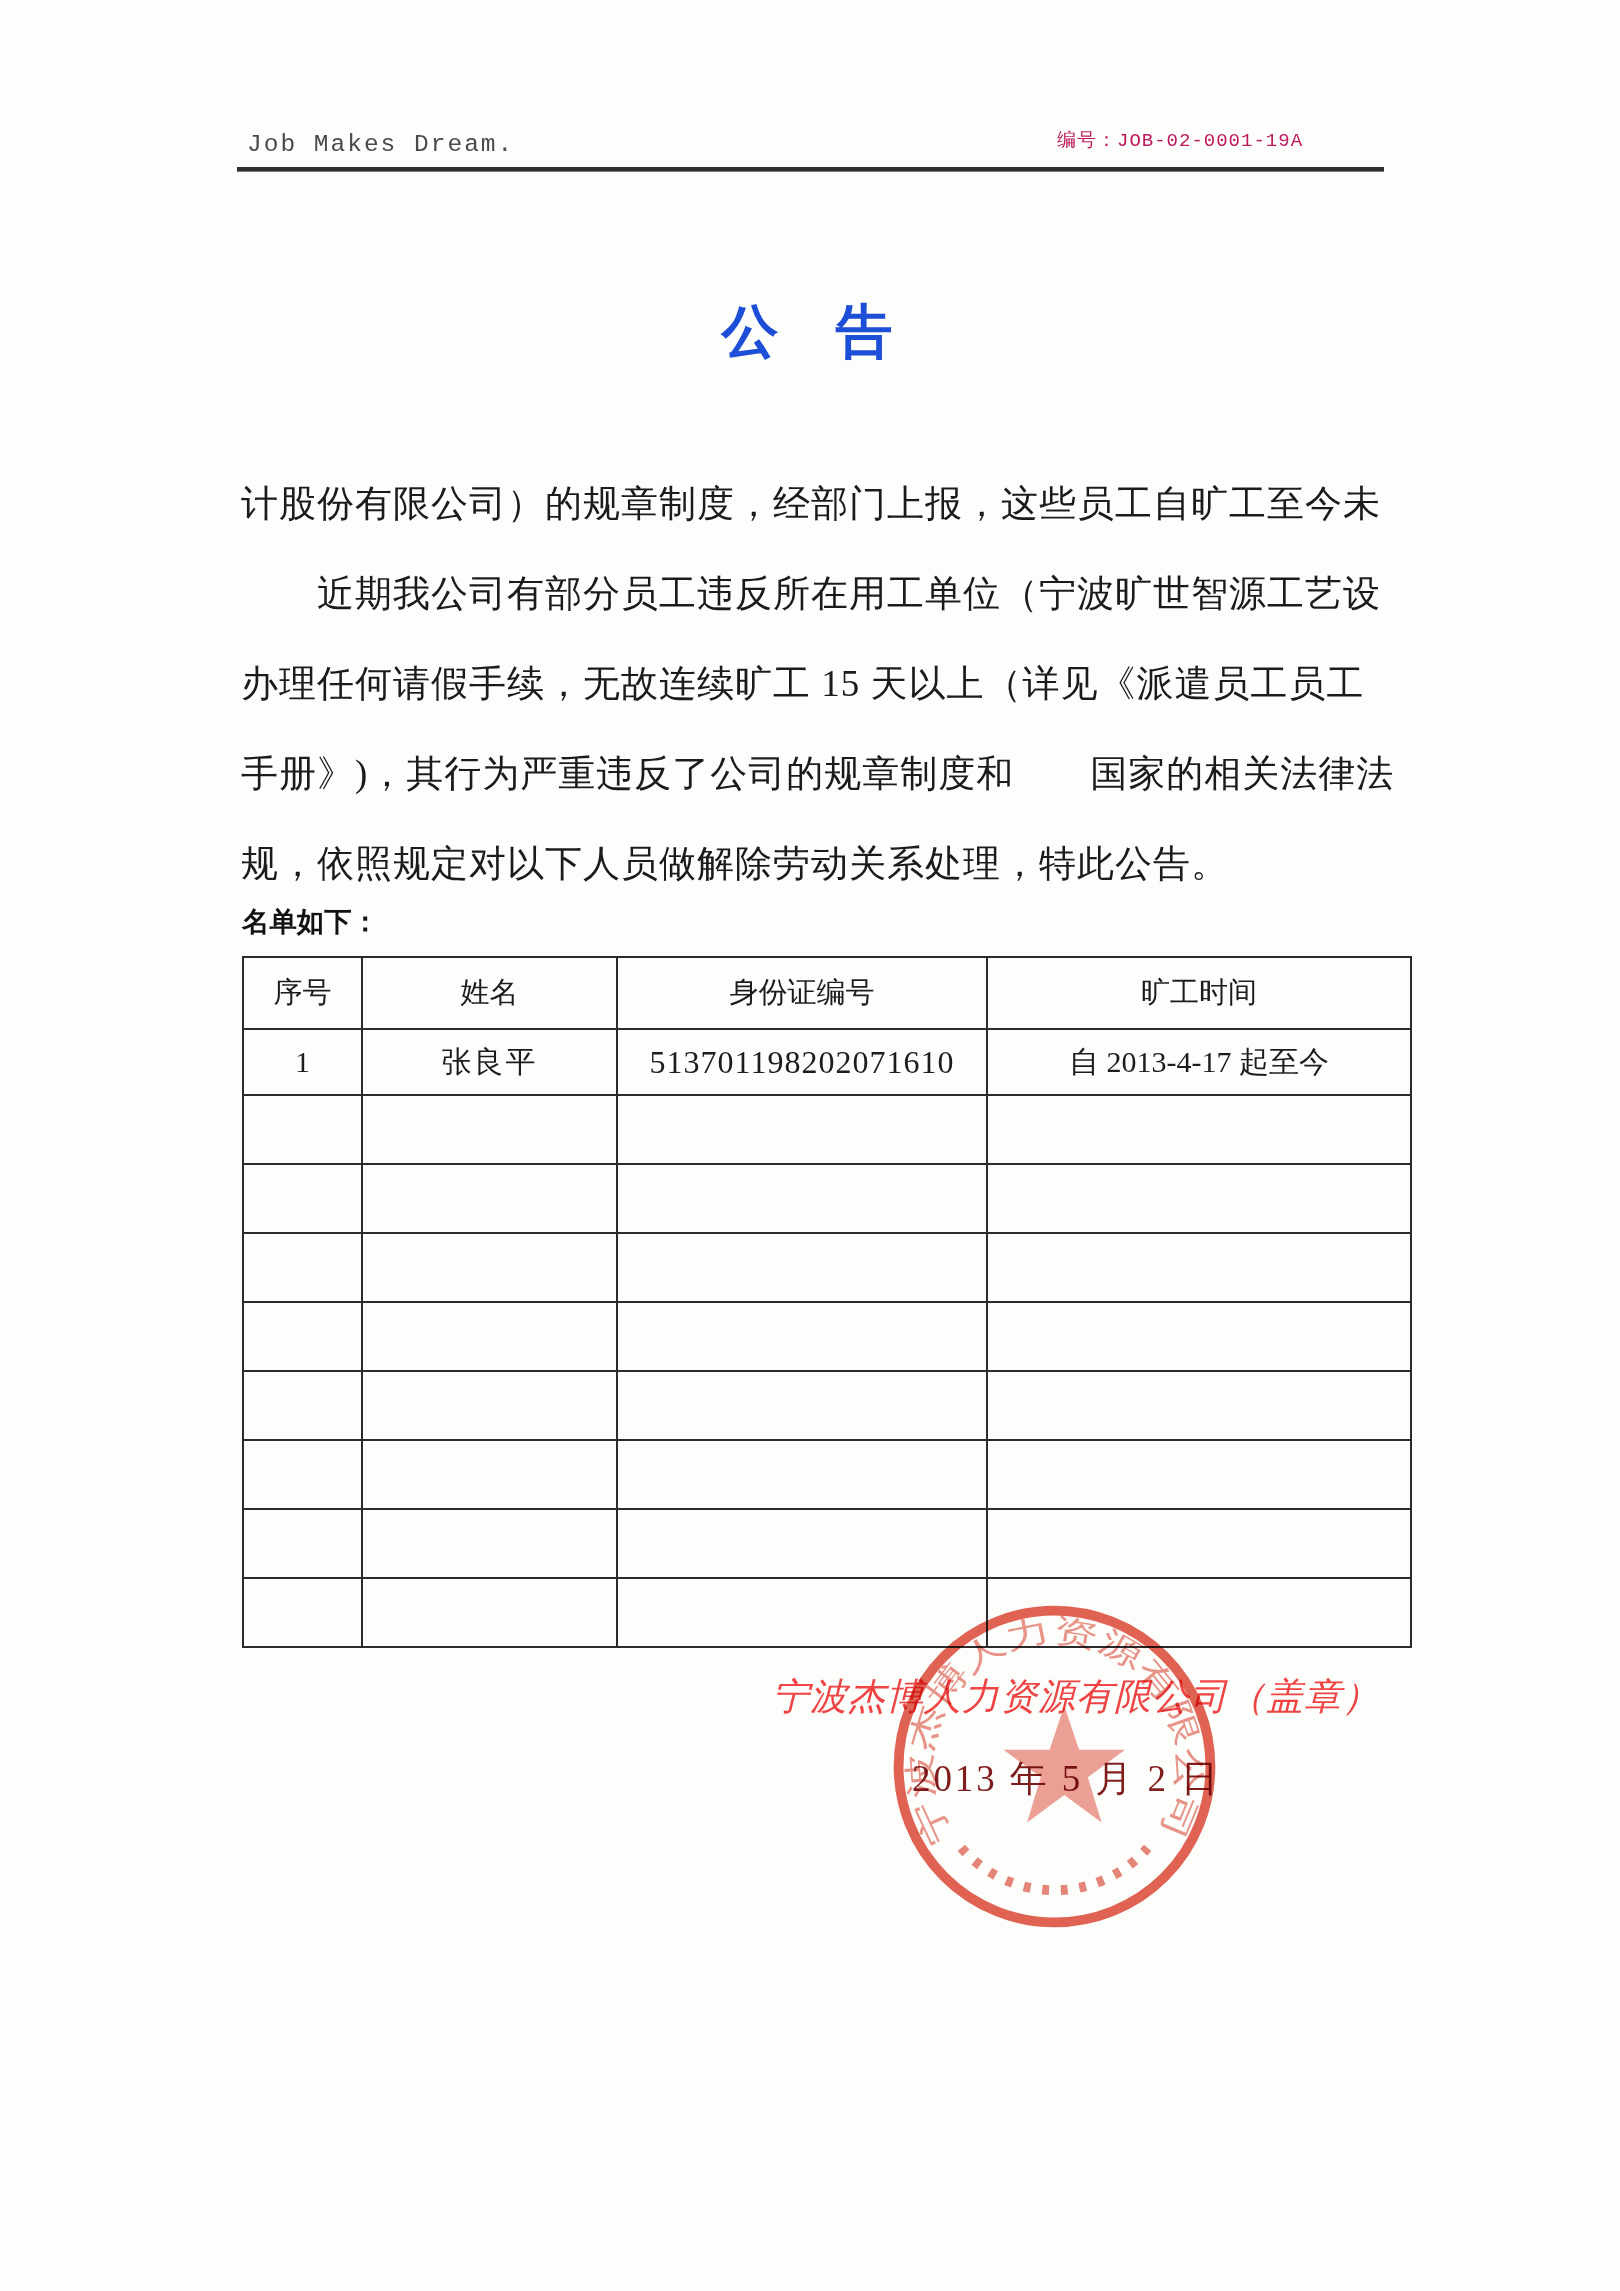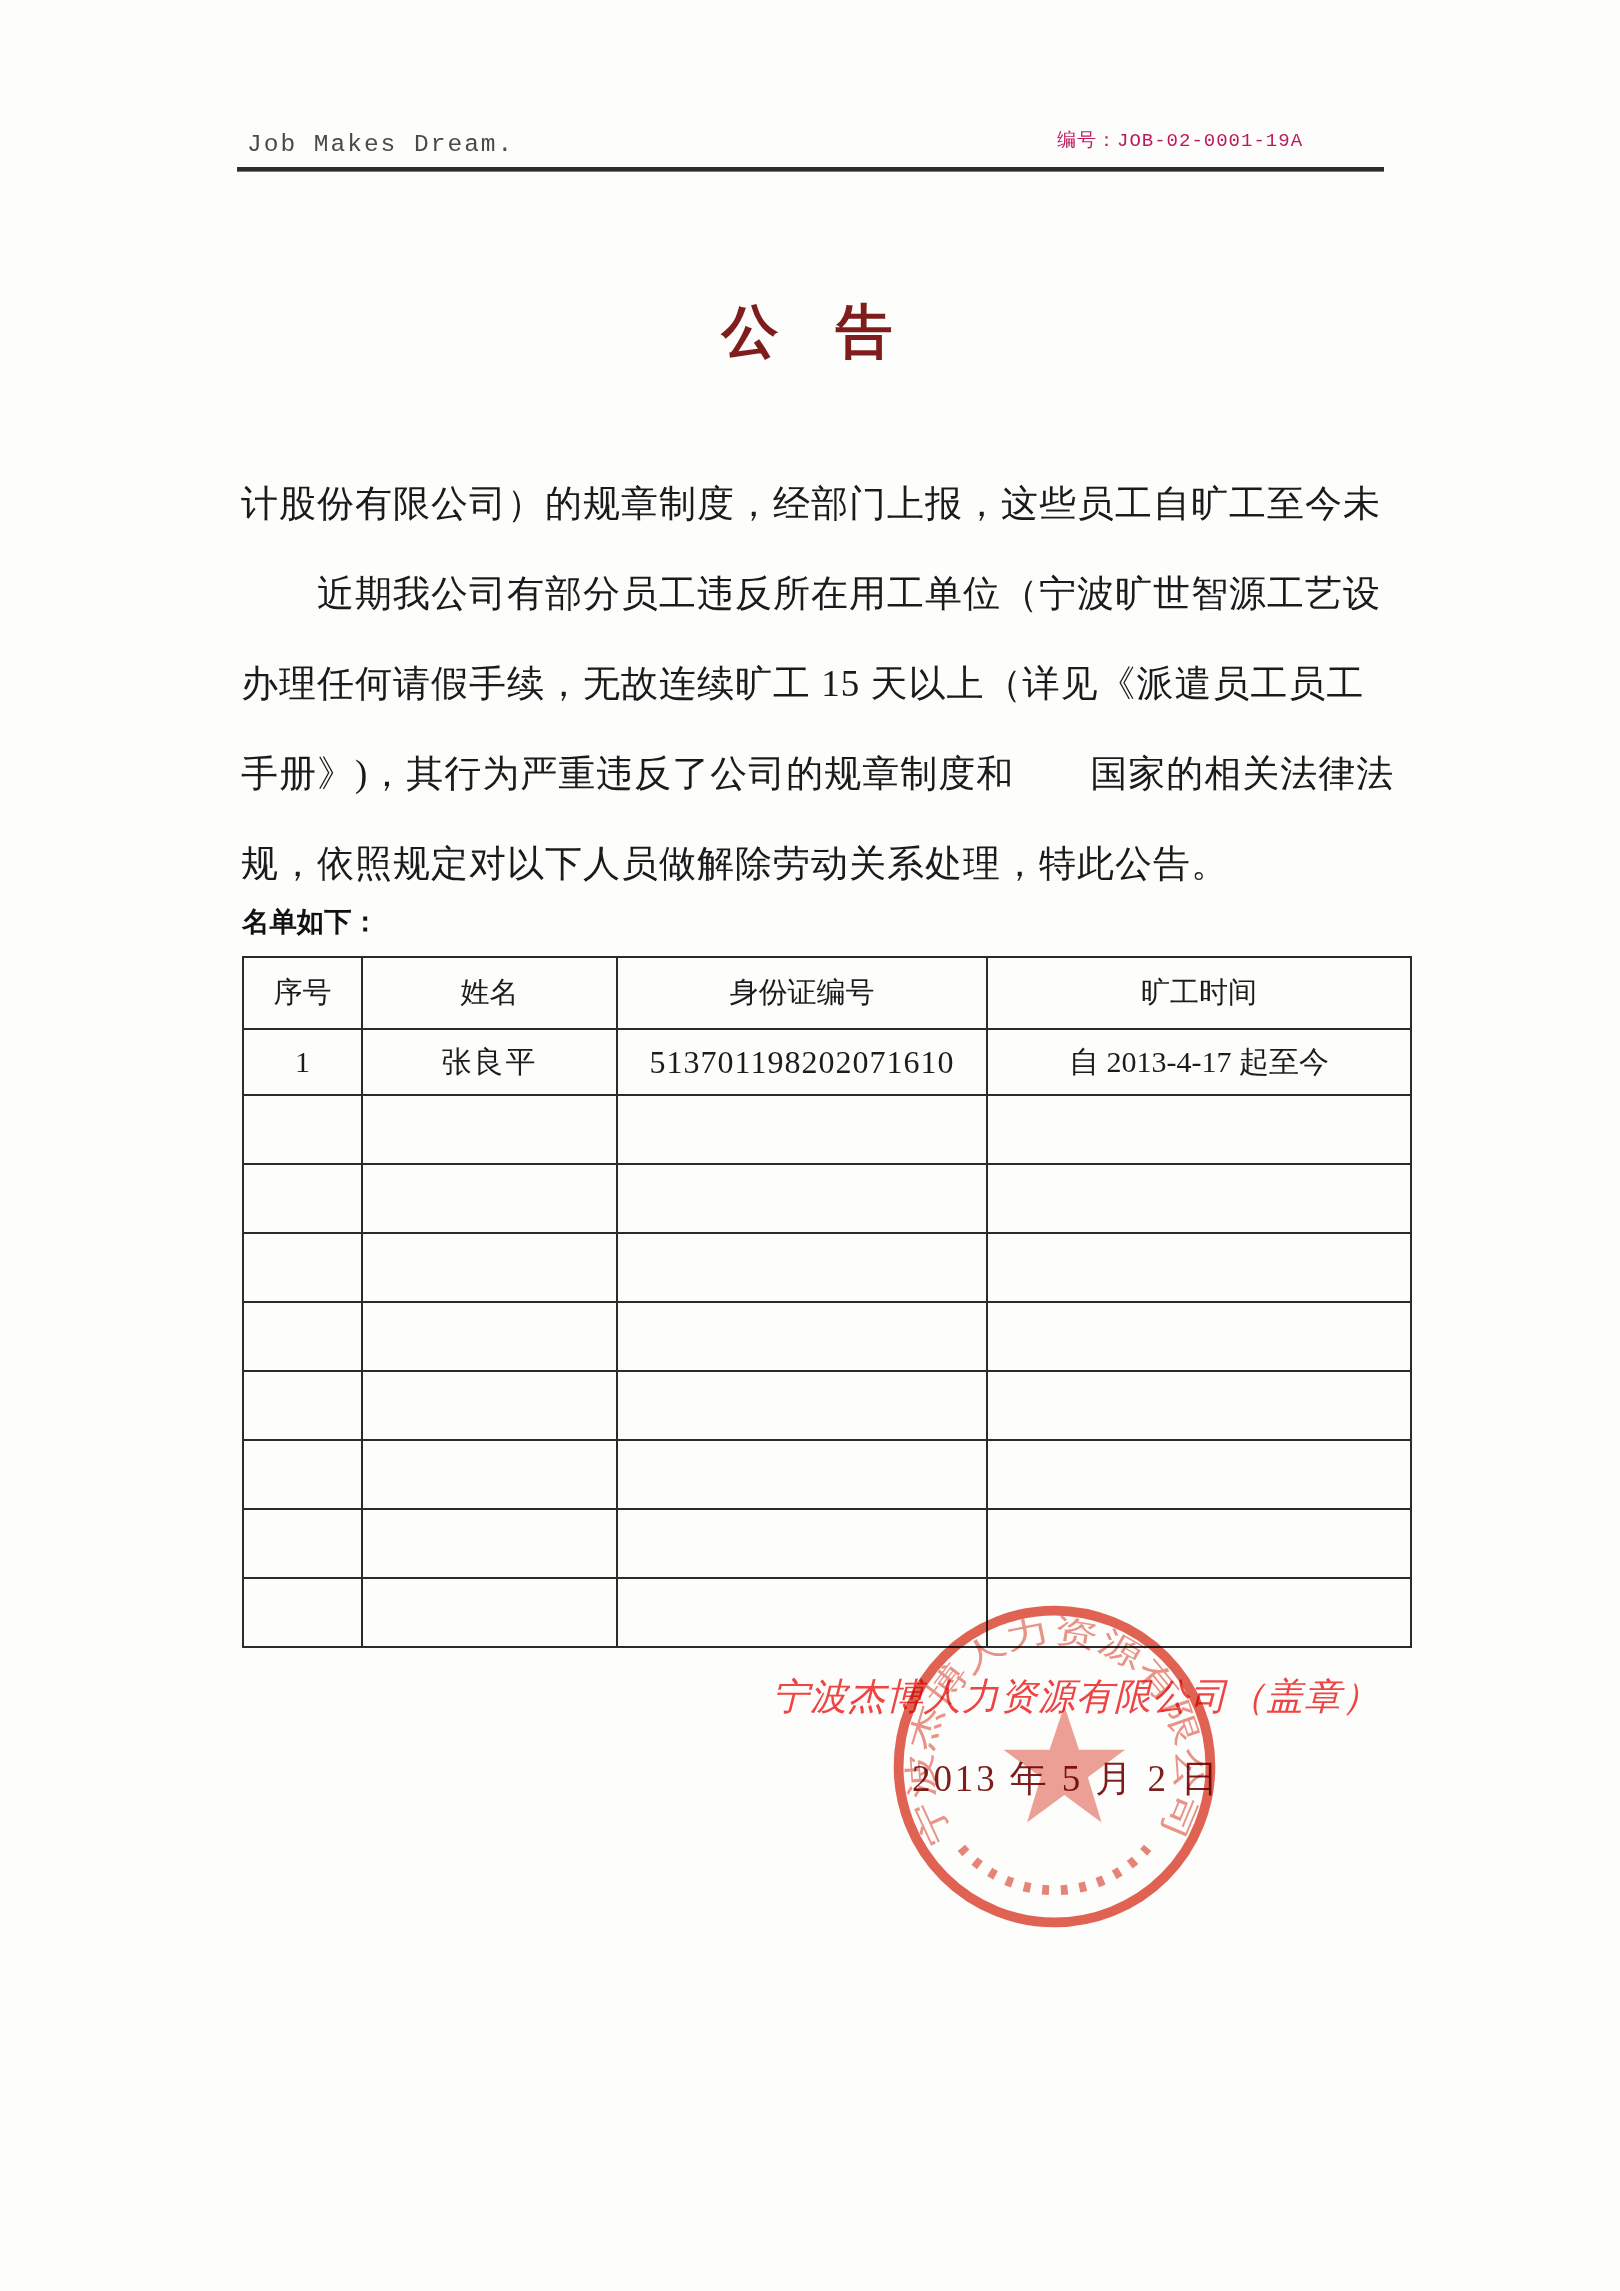--- a/index.html
+++ b/index.html
@@ -28,21 +28,21 @@
     width:1147px; height:3.9px;
     background:#2e2e2e;
     border-bottom:1px solid #777;
   }
   
   .title {
     position:absolute; left:0; top:294px; width:1620px;
     text-align:center;
     font-size:57px; font-weight:bold;
     letter-spacing:5.9px; word-spacing:31px;
-    color:#7f1d1d;
+    color:#1d4ed8;
   }
   
   .body-text {
     position:absolute; left:241px; top:459px; width:1153px;
     font-size:37px; line-height:90px;
     letter-spacing:1px; color:#1b1b1b;
     white-space:nowrap;
   }
   .body-text .line { height:90px; }
   .body-text .line.indent { text-indent:76px; }

